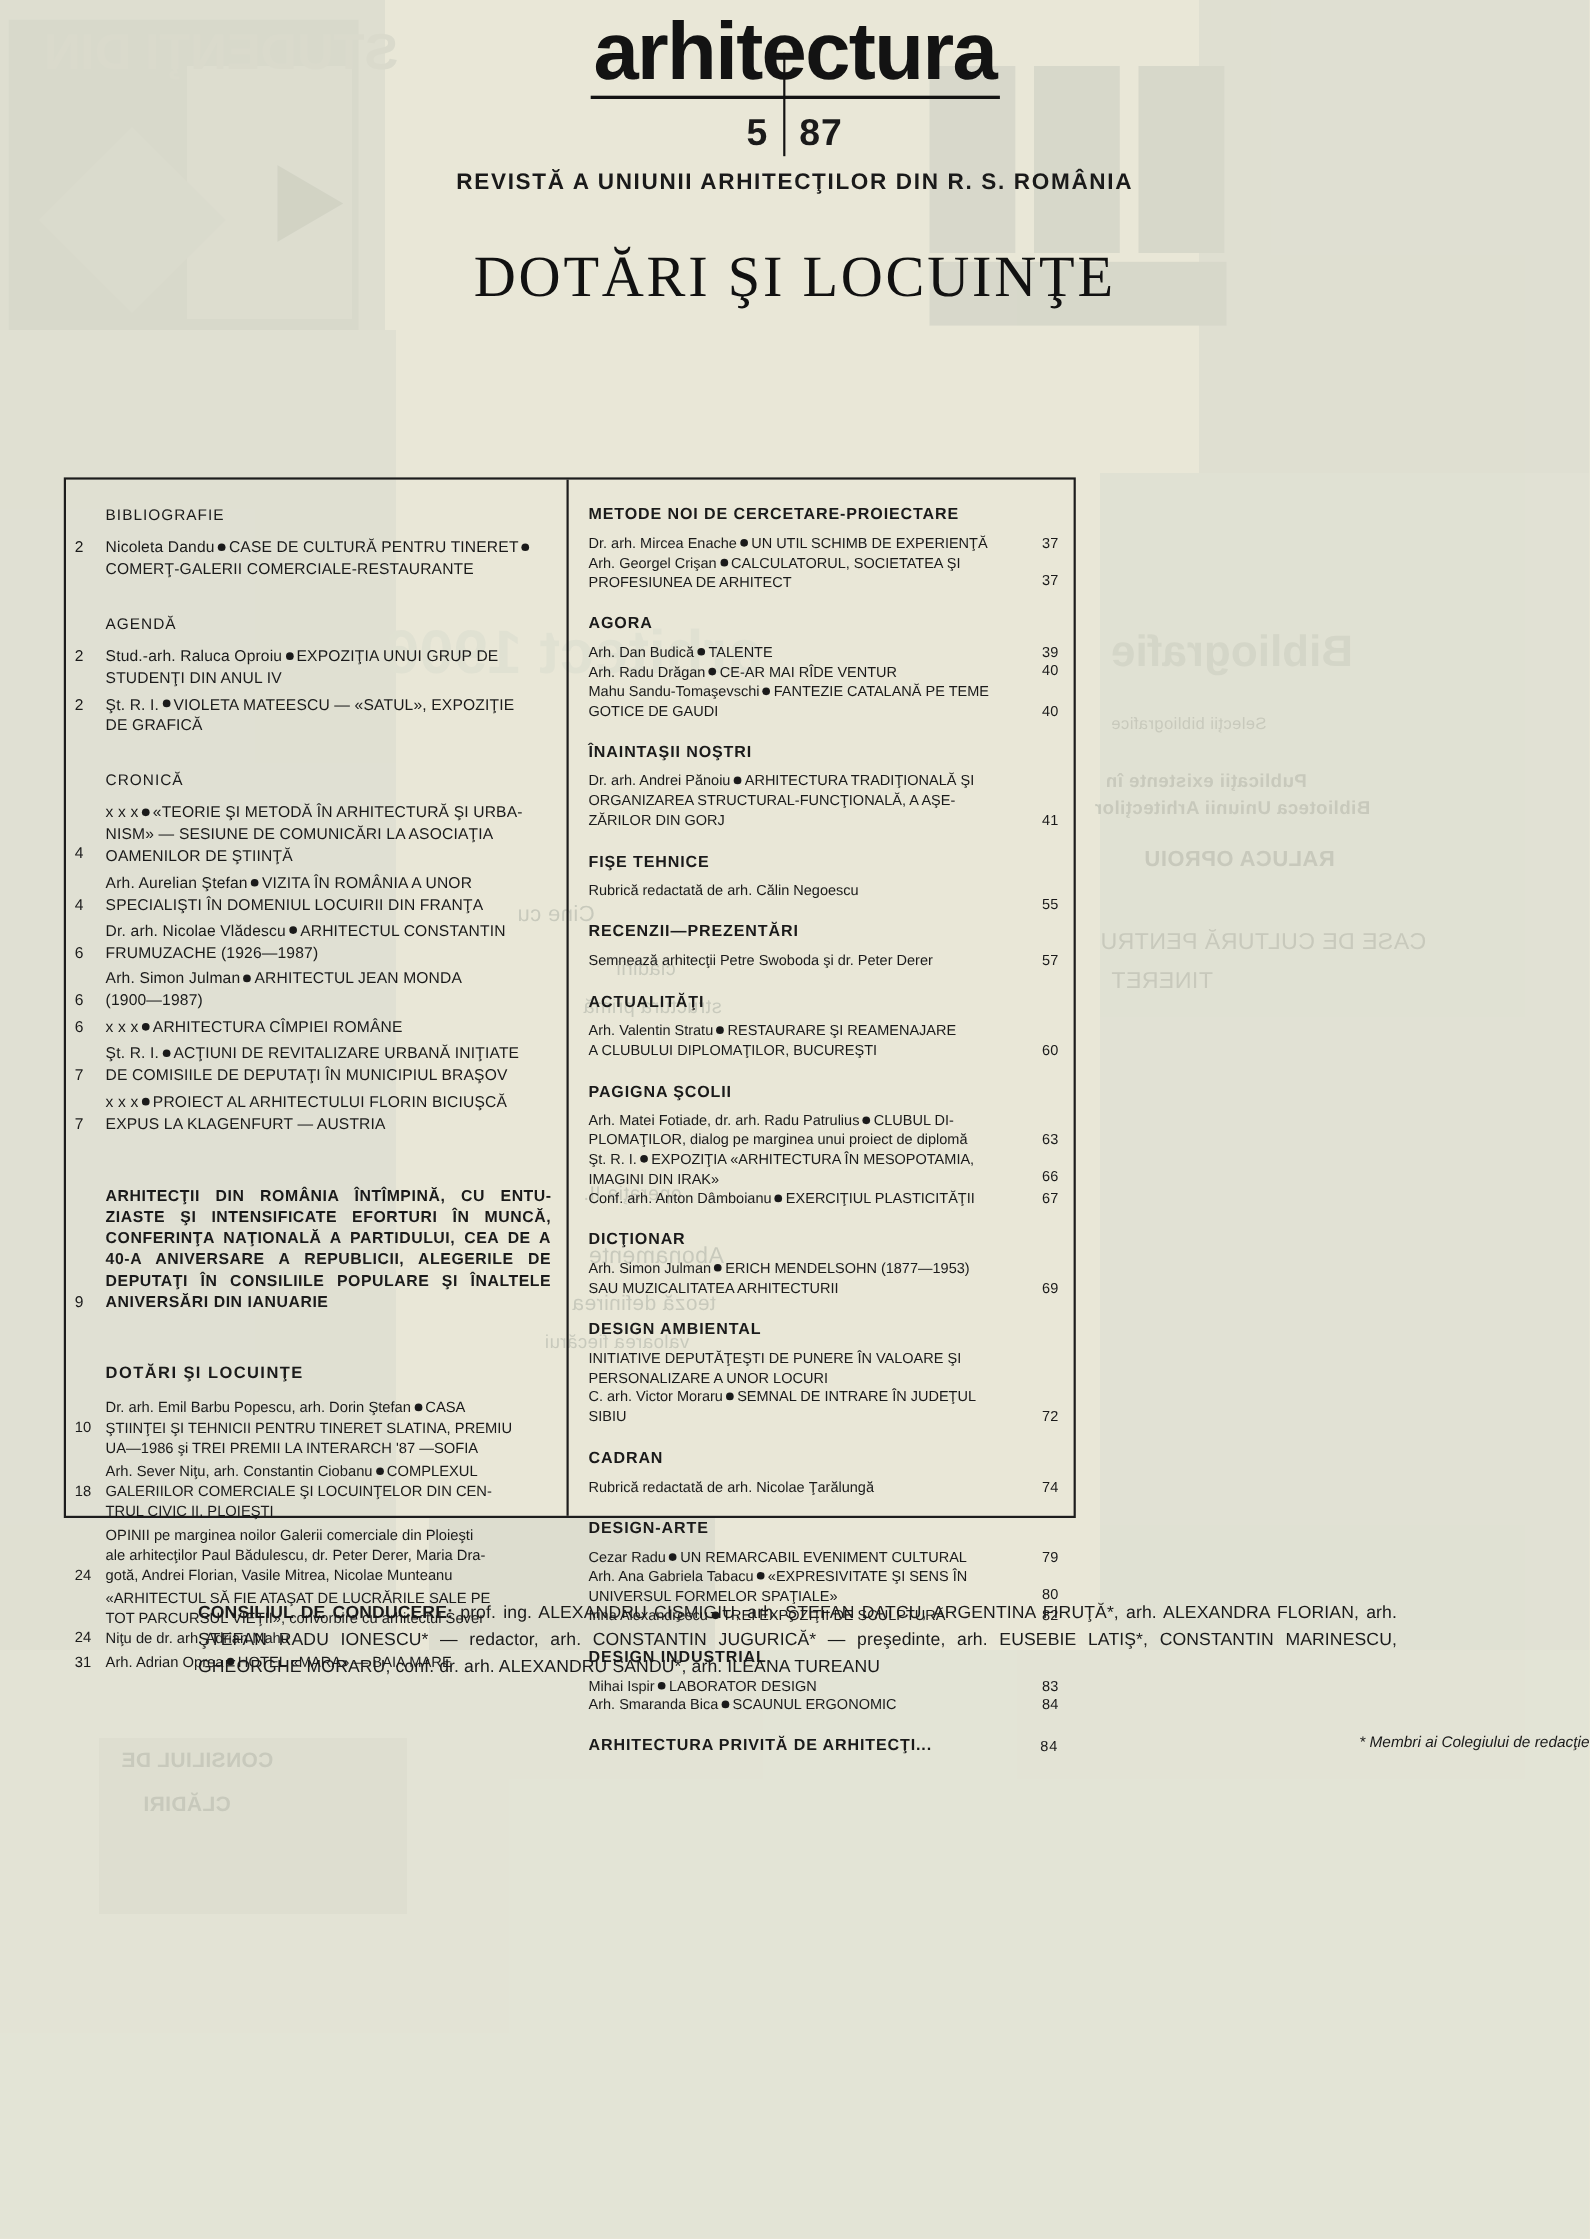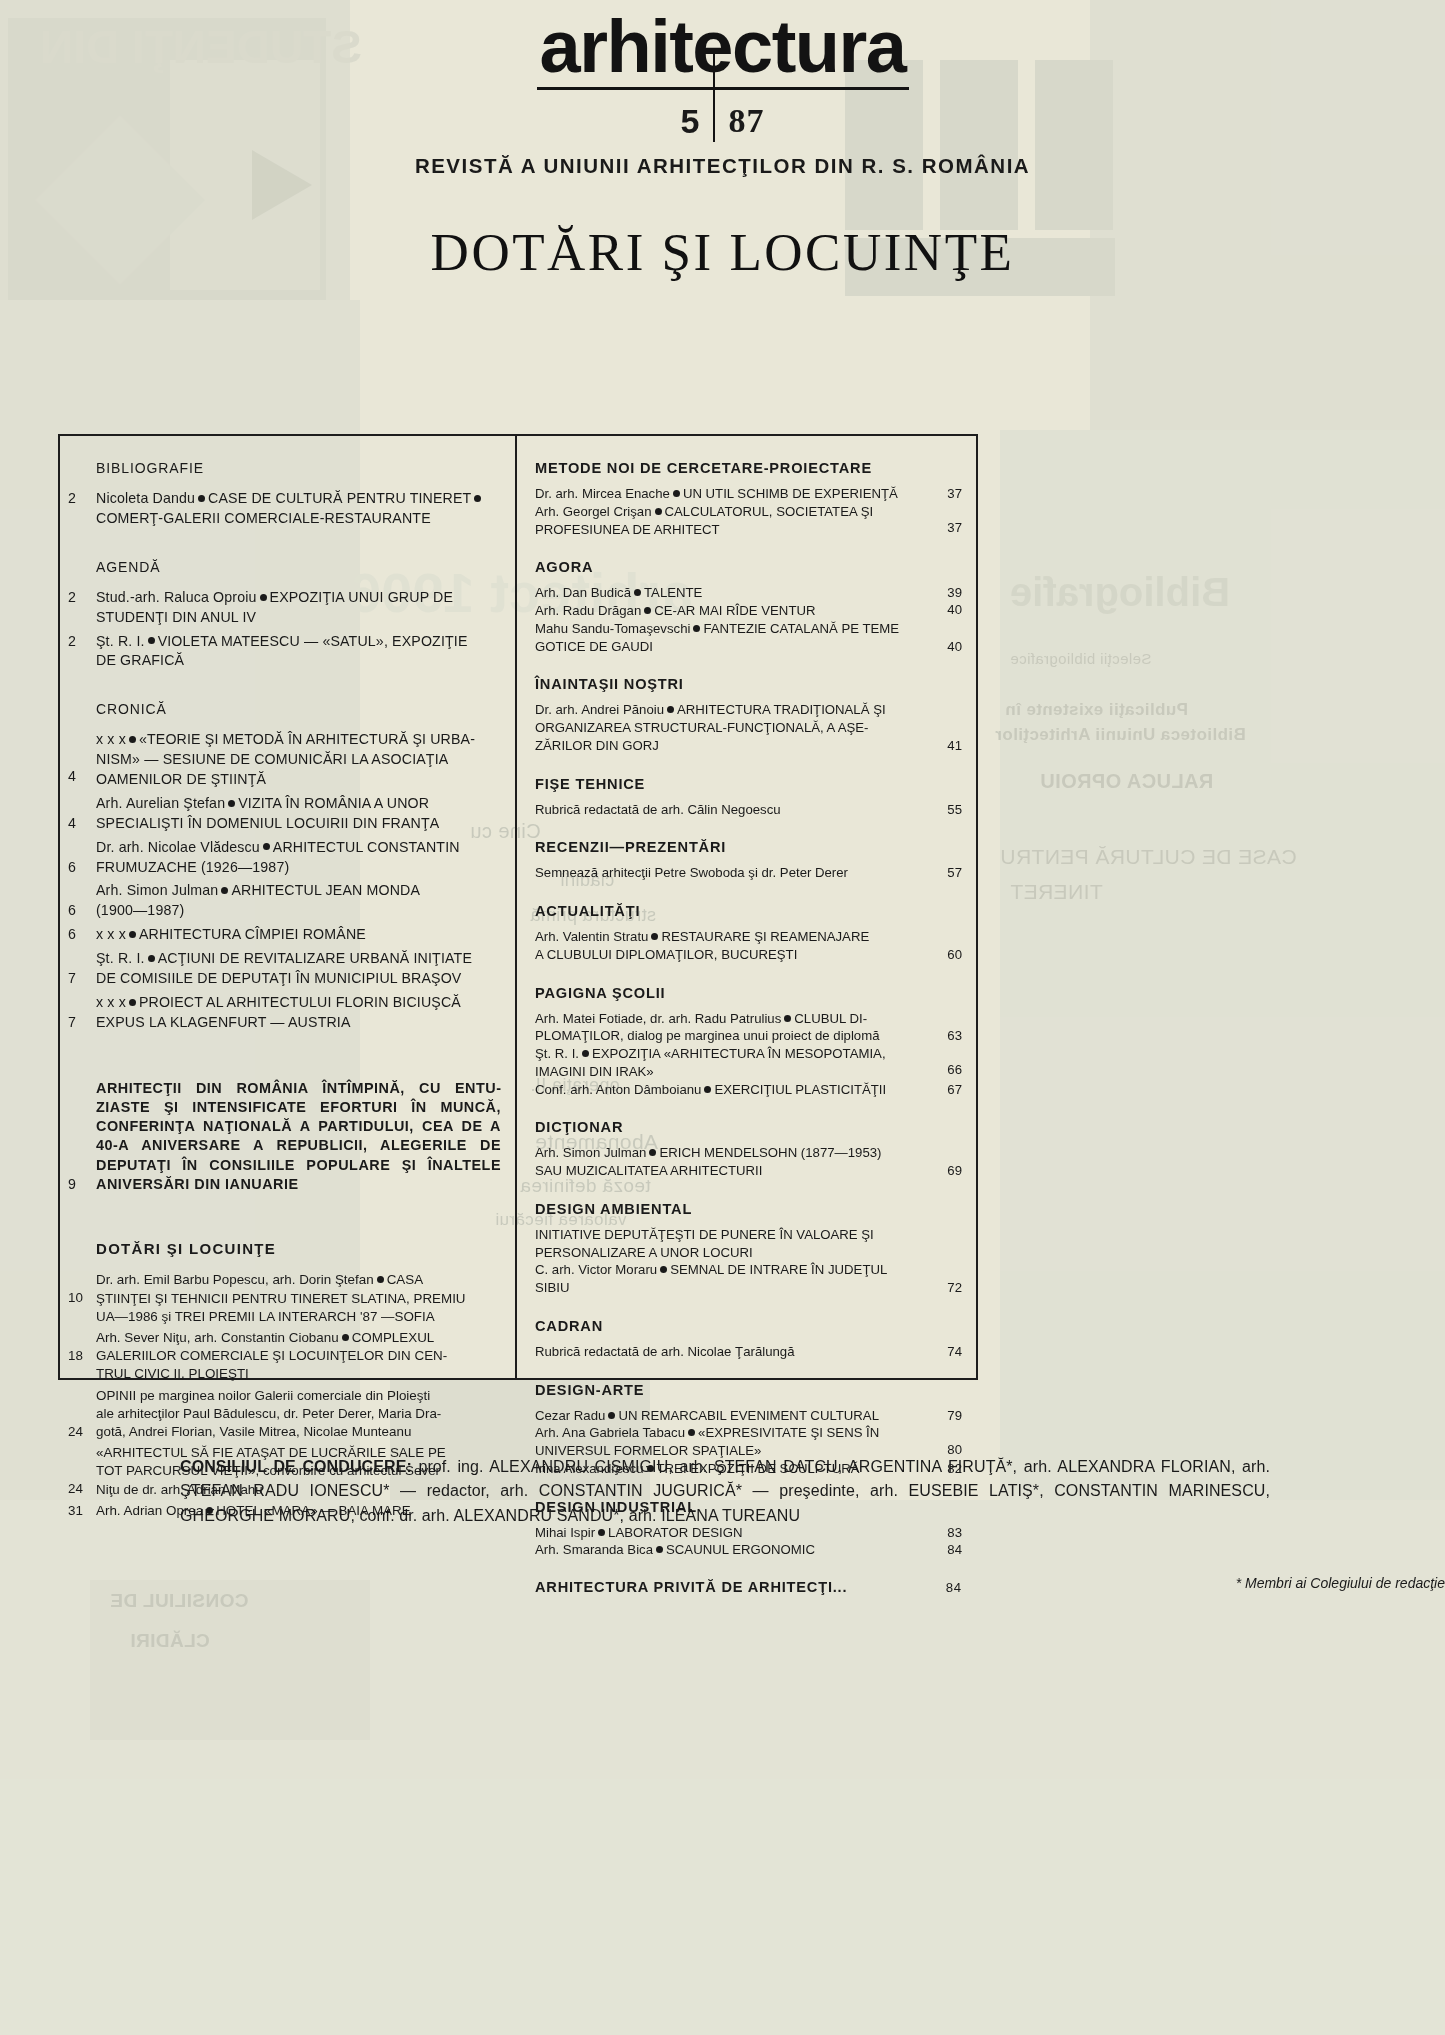--- a/index.html
+++ b/index.html
@@ -75,21 +75,21 @@
     font-size: 34px;
     font-weight: bold;
     letter-spacing: 1px;
     line-height: 1;
     display: flex;
     justify-content: center;
     align-items: stretch;
     gap: 0;
   }
   .issue .num { padding: 0 13px 2px 0; }
-  .issue .yr  { padding: 0 0 2px 13px; font-family: Liberation Serif, serif; }
+  .issue .yr  { padding: 0 0 2px 13px; }
   .issue .bar {
     width: 2px;
     background: #131313;
     margin: -56px 0 0 0;
     height: 94px;
   }
   .subtitle {
     margin-top: 12px;
     font-size: 20.5px;
     font-weight: bold;
@@ -478,21 +478,21 @@
       <div class="r-head sp">ÎNAINTAŞII NOŞTRI</div>
       <div class="r-entry">
         <span class="pg b">41</span>
         <p><span>Dr. arh. Andrei Pănoiu</span><span class="dot"></span><span>ARHITECTURA TRADIŢIONALĂ ŞI</span></p>
         <p>ORGANIZAREA STRUCTURAL-FUNCŢIONALĂ, A AŞE-</p>
         <p>ZĂRILOR DIN GORJ</p>
       </div>
 
       <div class="r-head sp">FIŞE TEHNICE</div>
       <div class="r-entry">
-        <span class="pg" style="top:0;">55</span>
+        <span class="pg" style="top:12px;">55</span>
         <p>Rubrică redactată de arh. Călin Negoescu</p>
       </div>
 
       <div class="r-head sp">RECENZII—PREZENTĂRI</div>
       <div class="r-entry">
         <span class="pg" style="top:0;">57</span>
         <p>Semnează arhitecţii Petre Swoboda şi dr. Peter Derer</p>
       </div>
 
       <div class="r-head sp">ACTUALITĂŢI</div>

